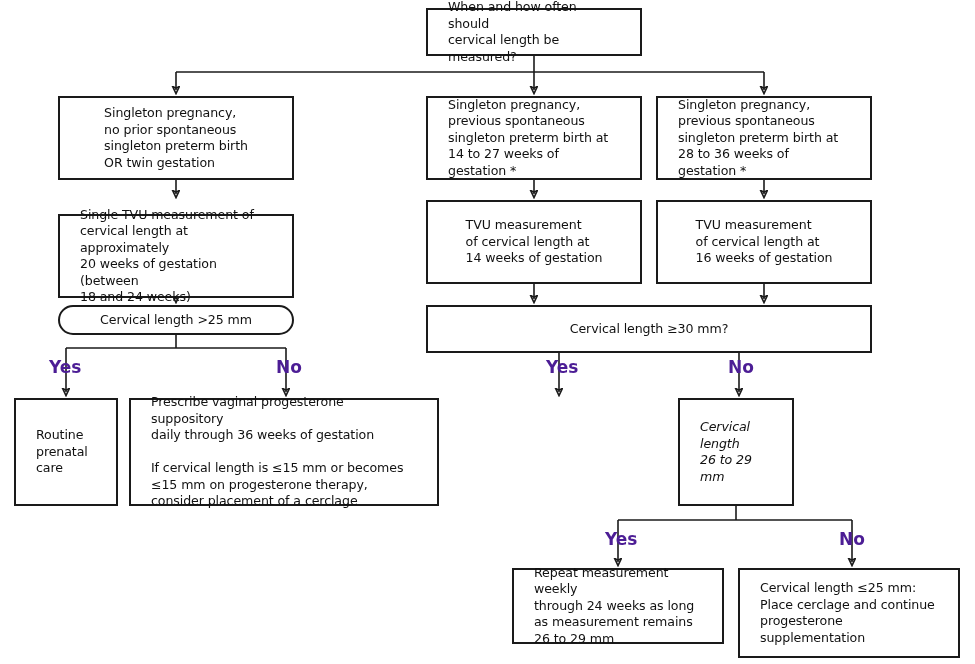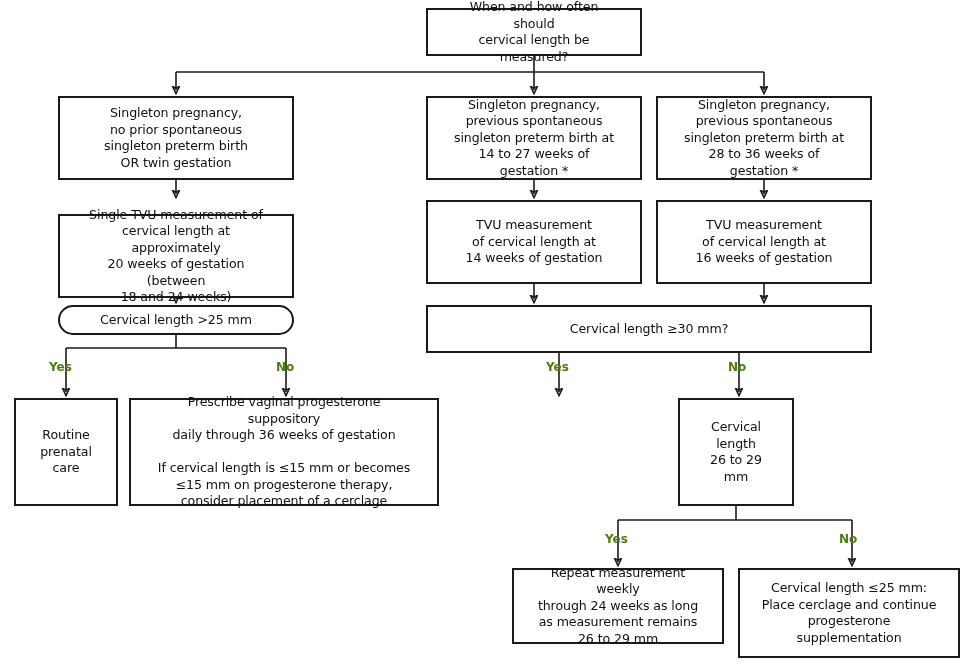--- a/index.html
+++ b/index.html
@@ -16,34 +16,33 @@
     overflow: hidden;
   }
   .node {
     position: absolute;
     box-sizing: border-box;
     border: 2px solid #1a1a1a;
     background: #ffffff;
     display: flex;
     align-items: center;
     justify-content: center;
-    text-align: center;
     color: #111111;
     font-size: 12.6px;
     line-height: 16.5px;
     letter-spacing: -0.1px;
     padding: 2px 20px;
     white-space: pre-line;
     font-weight: 400;
   }
   .edge-label {
     position: absolute;
-    font-size: 12px;
+    font-size: 17px;
     line-height: 13px;
-    color: #4d7c0f;
+    color: #4c1d95;
     font-weight: 700;
     white-space: nowrap;
   }
   svg.connectors {
     position: absolute;
     left: 0;
     top: 0;
     width: 975px;
     height: 664px;
     pointer-events: none;
@@ -128,21 +127,21 @@
   <div class="node" style="left: 426px; top: 305px; width: 446px; height: 48px;">Cervical length ≥30 mm?</div>
 
   <div class="node" style="left: 14px; top: 398px; width: 104px; height: 108px;">Routine
 prenatal care</div>
   <div class="node" style="left: 129px; top: 398px; width: 310px; height: 108px;">Prescribe vaginal progesterone suppository
 daily through 36 weeks of gestation
 
 If cervical length is ≤15 mm or becomes
 ≤15 mm on progesterone therapy,
 consider placement of a cerclage</div>
-  <div class="node" style="left: 678px; top: 398px; width: 116px; height: 108px;">Cervical length
+  <div class="node" style="left: 678px; top: 398px; width: 116px; height: 108px; font-style: italic;">Cervical length
 26 to 29 mm</div>
 
   <div class="node" style="left: 512px; top: 568px; width: 212px; height: 76px;">Repeat measurement weekly
 through 24 weeks as long
 as measurement remains
 26 to 29 mm</div>
   <div class="node" style="left: 738px; top: 568px; width: 222px; height: 90px;">Cervical length ≤25 mm:
 Place cerclage and continue
 progesterone supplementation</div>
 

